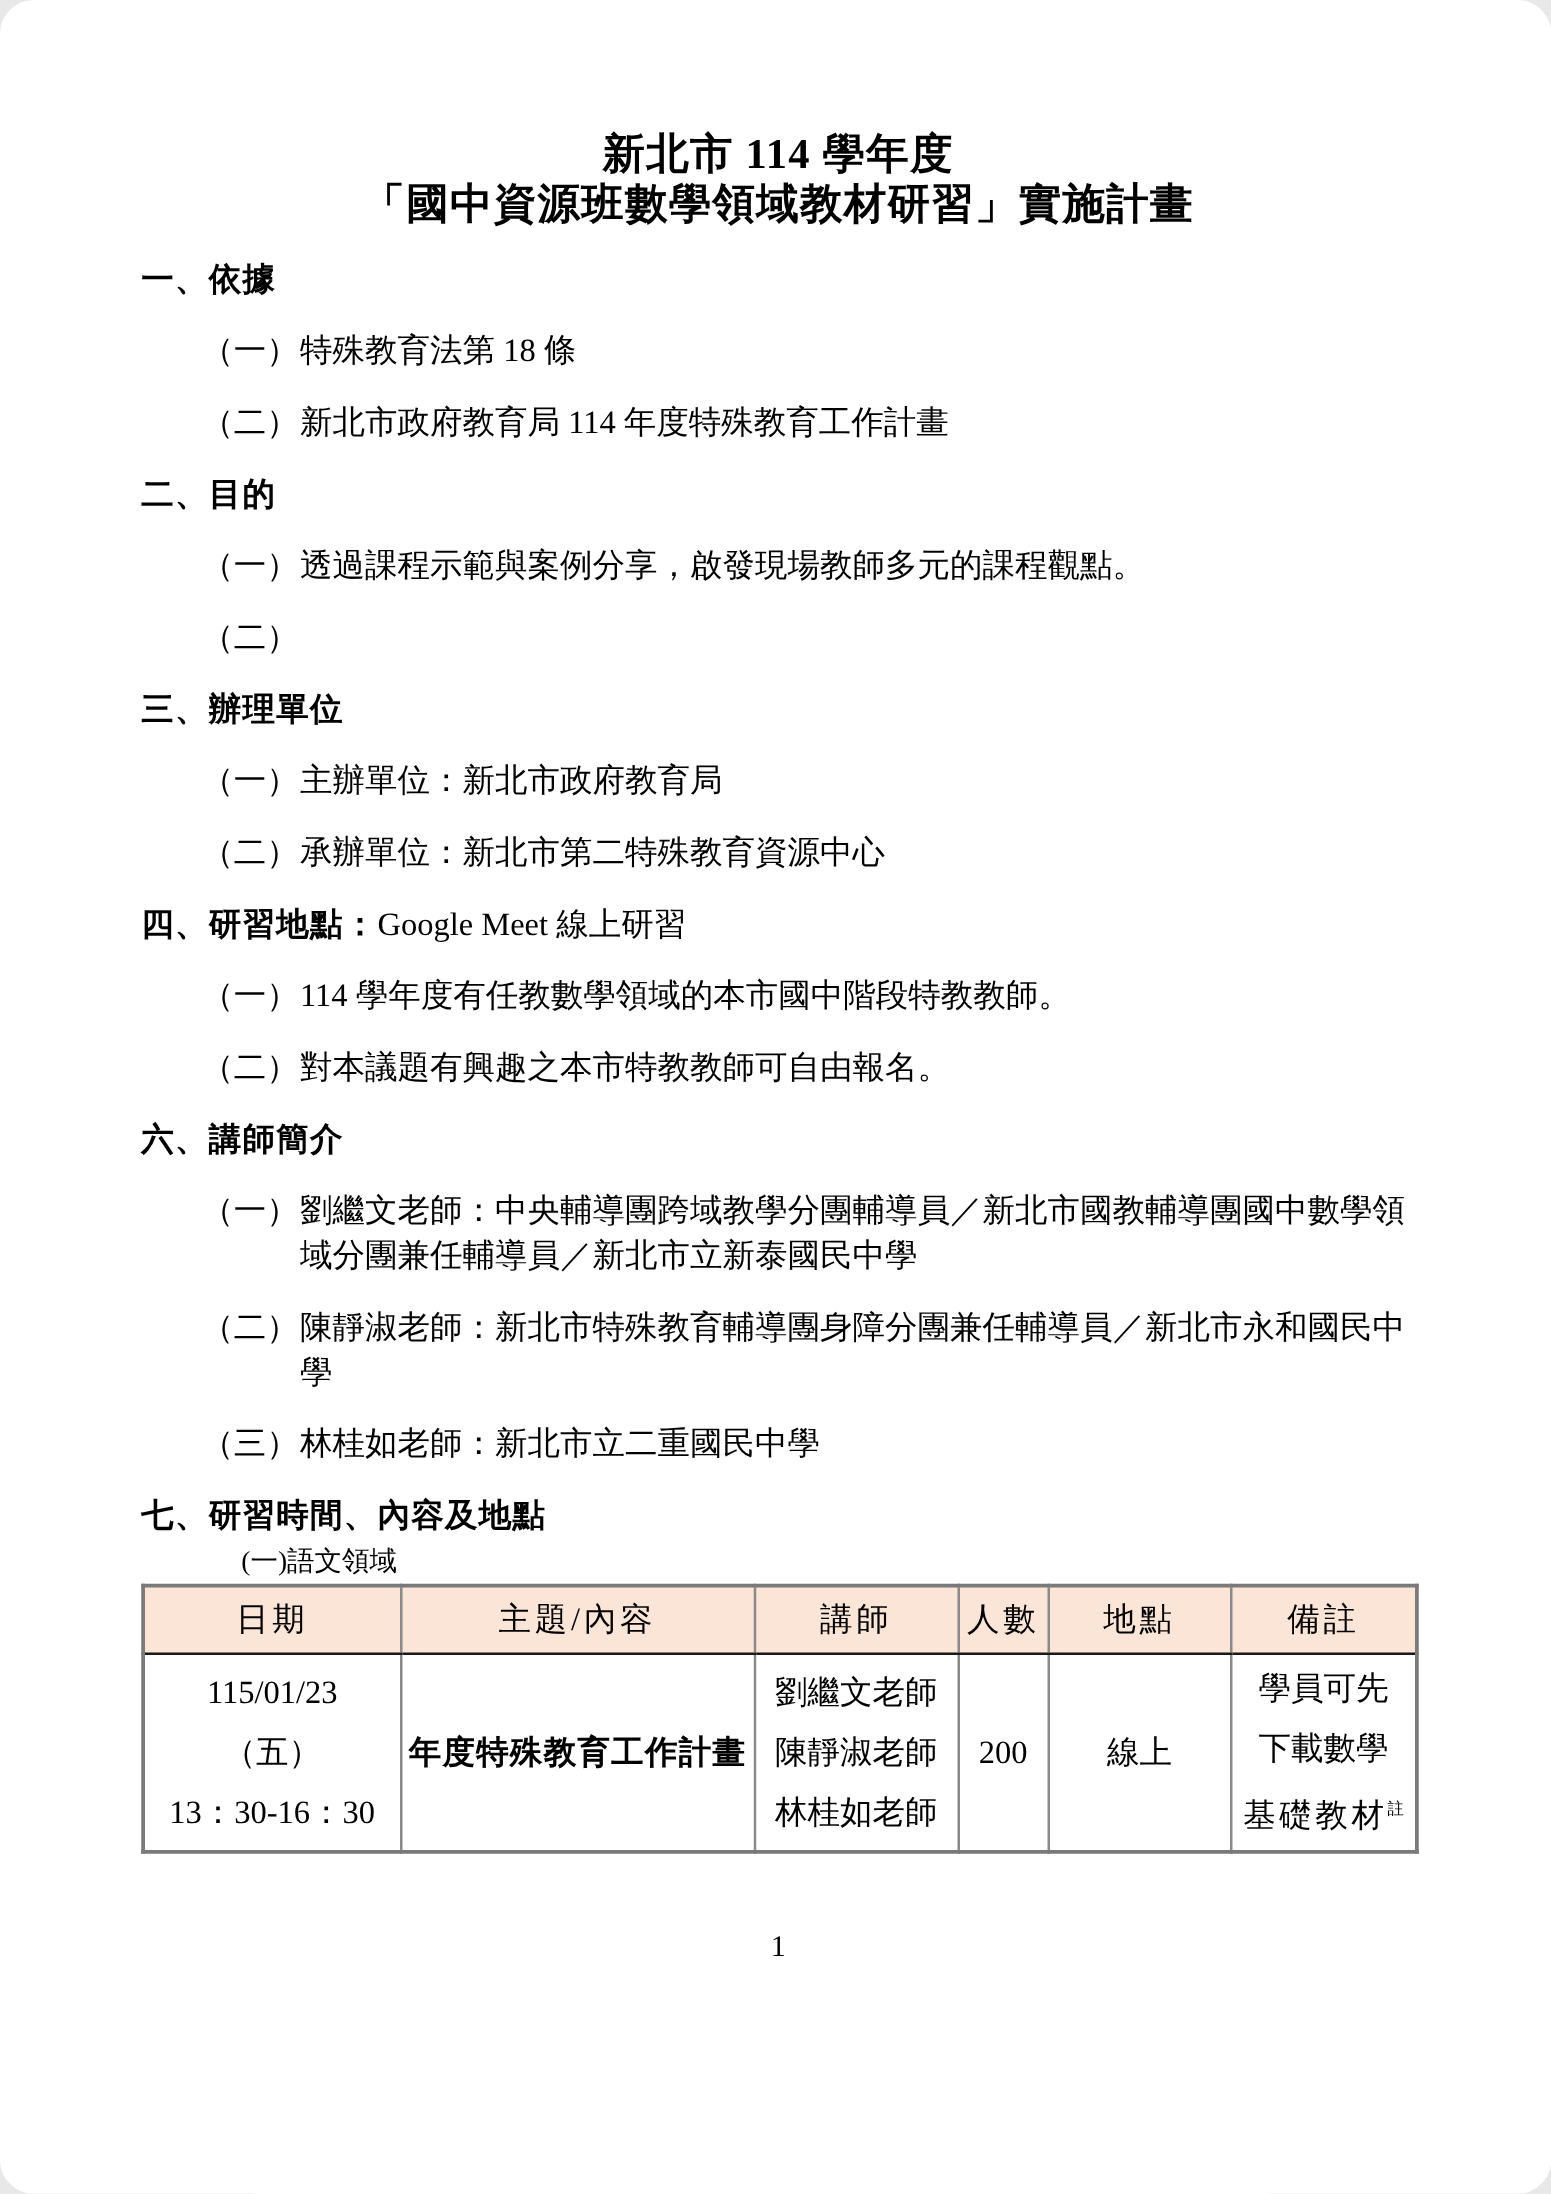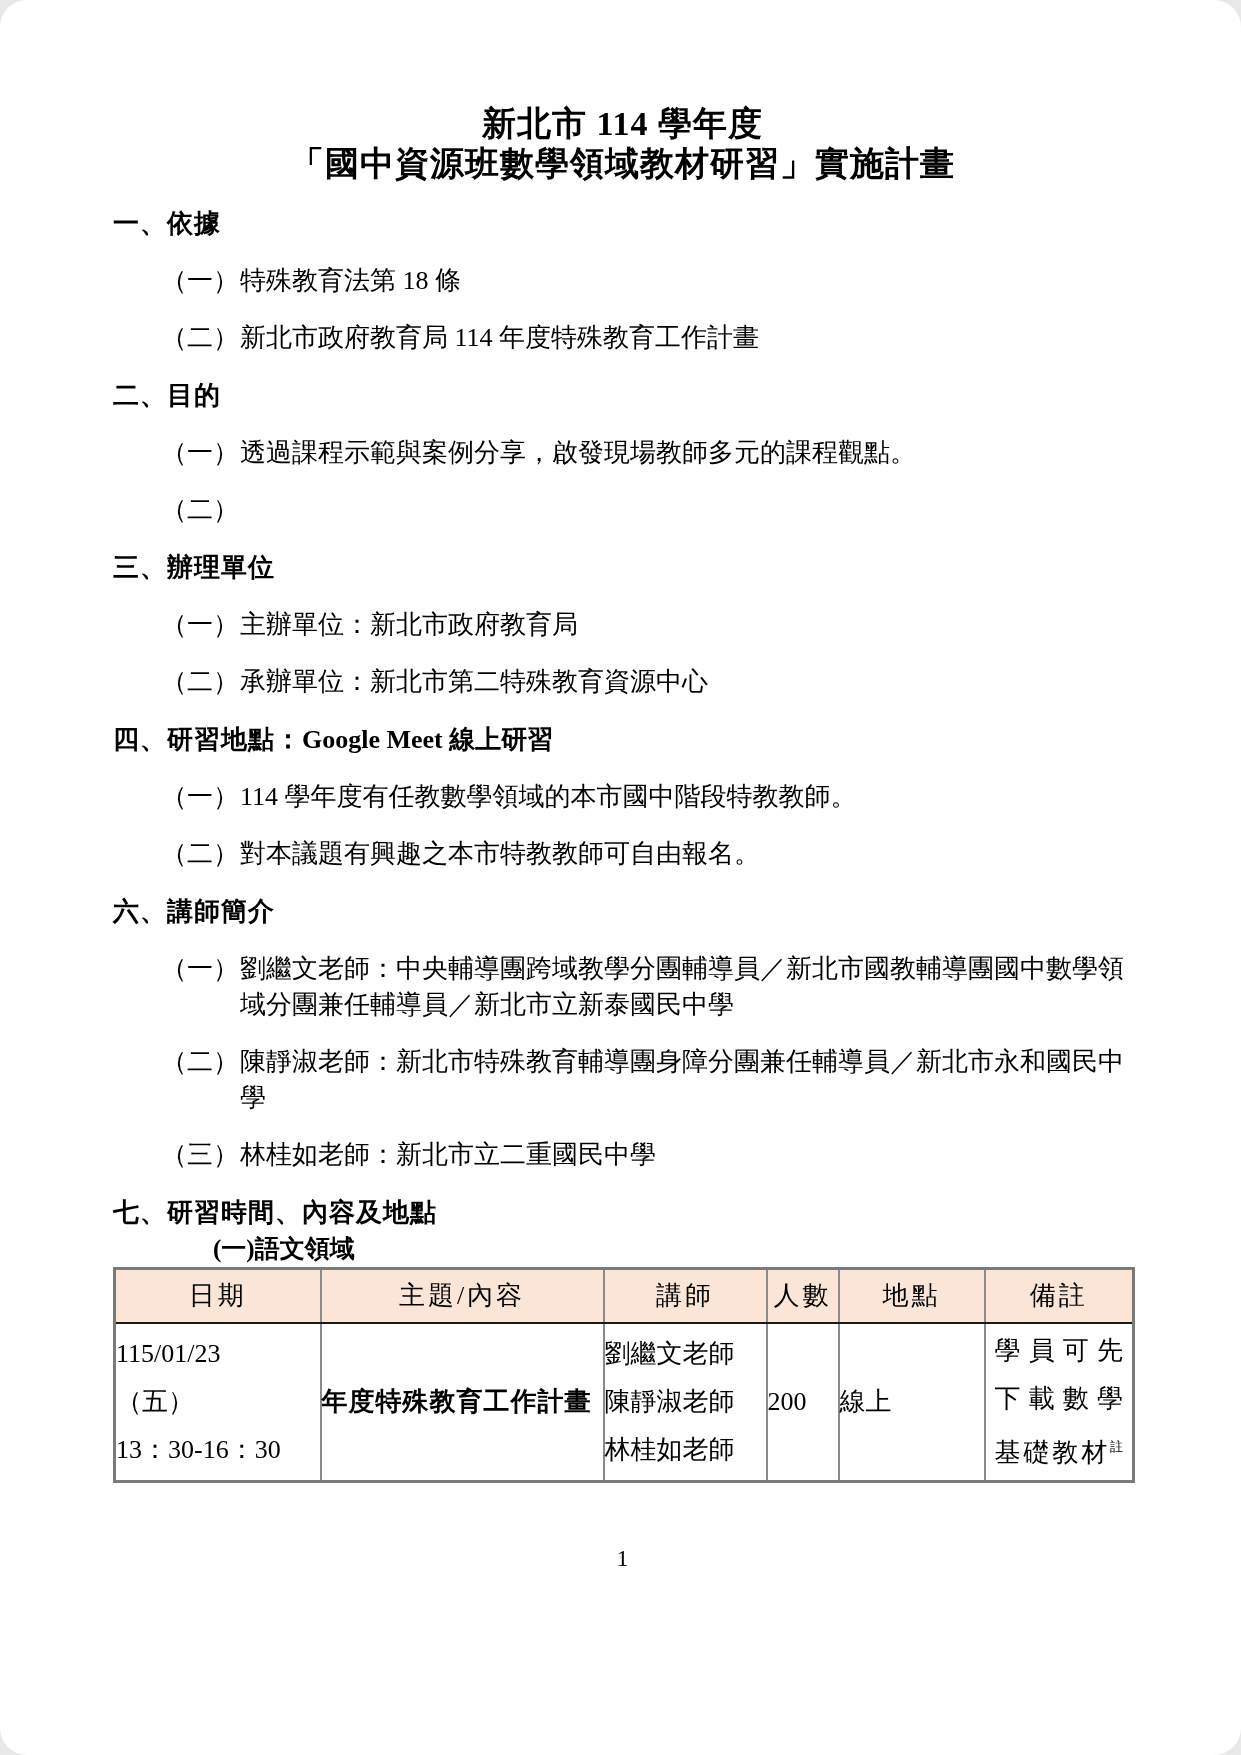--- a/index.html
+++ b/index.html
@@ -20,22 +20,22 @@
     color:var(--text);
     font-family:"Liberation Serif","DejaVu Serif",serif;
     padding:104px 109px 0 113px;
     overflow:hidden;
     border-radius:27px;
   }
   
   .doc-title{text-align:center;font-weight:bold;font-size:34px;line-height:40px;letter-spacing:1px;}
   
   .sec-heading{font-size:26px;font-weight:bold;line-height:36px;margin-top:22px;letter-spacing:1px;}
-  .sec-heading .inline-regular{font-weight:bold;letter-spacing:0;}
-  .sub-heading{font-size:25px;line-height:36px;margin-left:100px;font-weight:bold;}
+  .sec-heading .inline-regular{font-weight:normal;letter-spacing:0;}
+  .sub-heading{font-size:22px;line-height:36px;margin-left:80px;}
   
   .item{display:flex;margin-top:21px;font-size:26px;line-height:36px;}
   .item .marker{width:79px;flex-shrink:0;margin-left:48px;}
   .item .text{width:890px;}
   
   table.schedule{
     border-collapse:collapse;
     table-layout:fixed;
     width:1019px;
     margin-top:0px;
@@ -55,20 +55,21 @@
     letter-spacing:3px;
     text-align:center;
     vertical-align:middle;
     border-left:2px solid var(--border-inner);
     border-bottom:2px solid var(--border-dark);
   }
   table.schedule th:first-child{border-left:none;}
   table.schedule td{
     height:159px;
     font-size:26px;
+    text-align:center;
     vertical-align:middle;
     border-left:2px solid var(--border-inner);
   }
   table.schedule td:first-child{border-left:none;}
   .cell-lines div{line-height:48px;}
   .topic-cell{font-weight:bold;letter-spacing:1px;}
   .note-cell{
     text-align:justify;
     text-align-last:justify;
     padding:0 9px;

